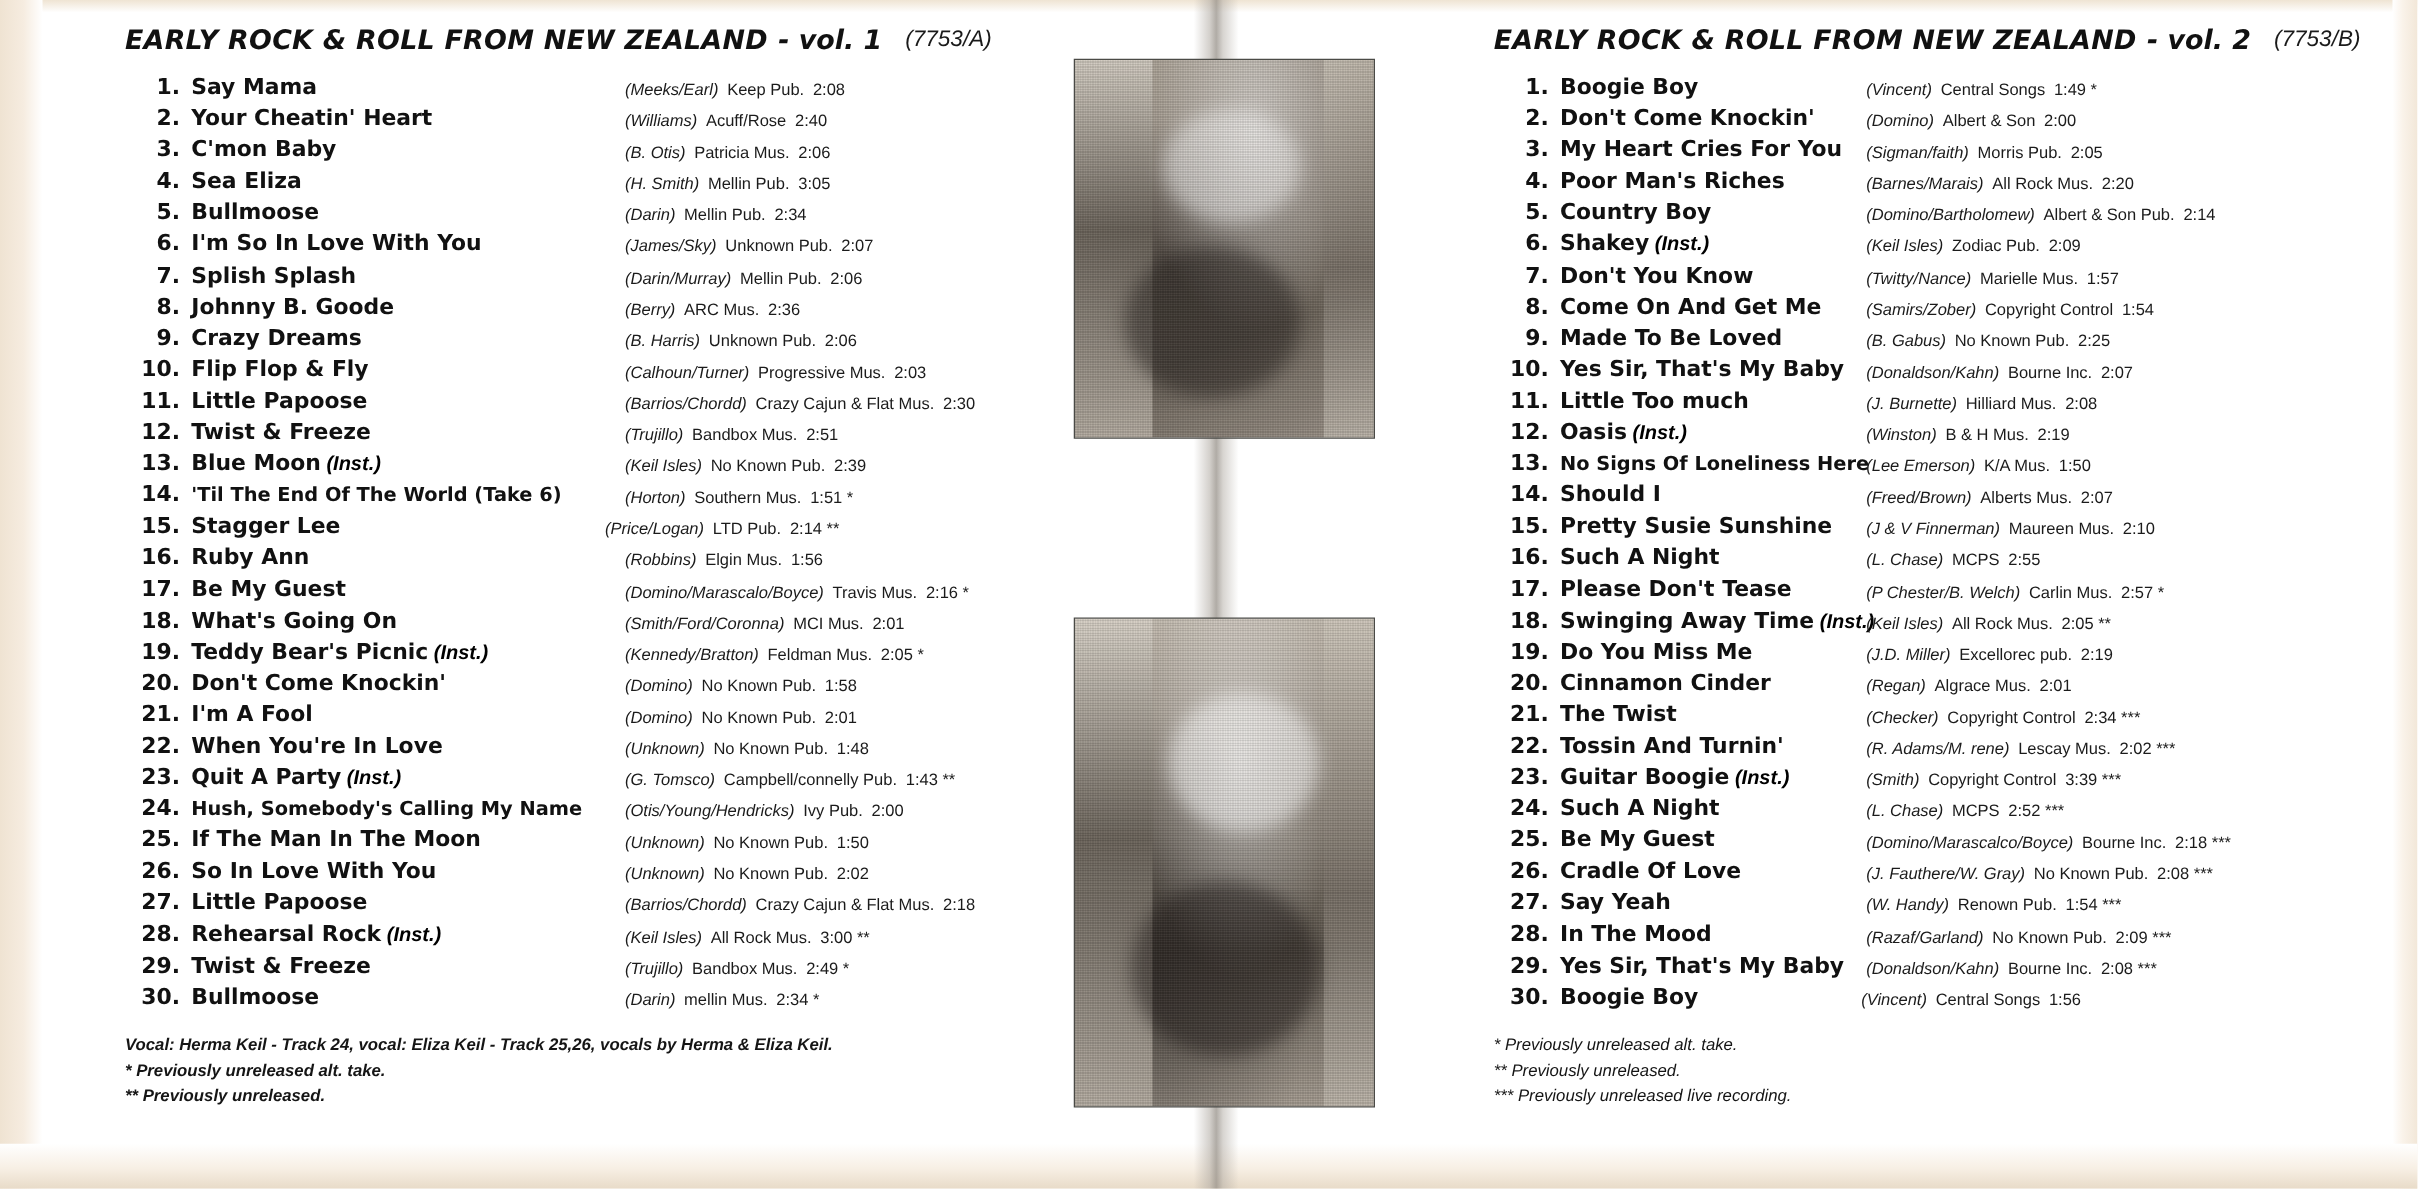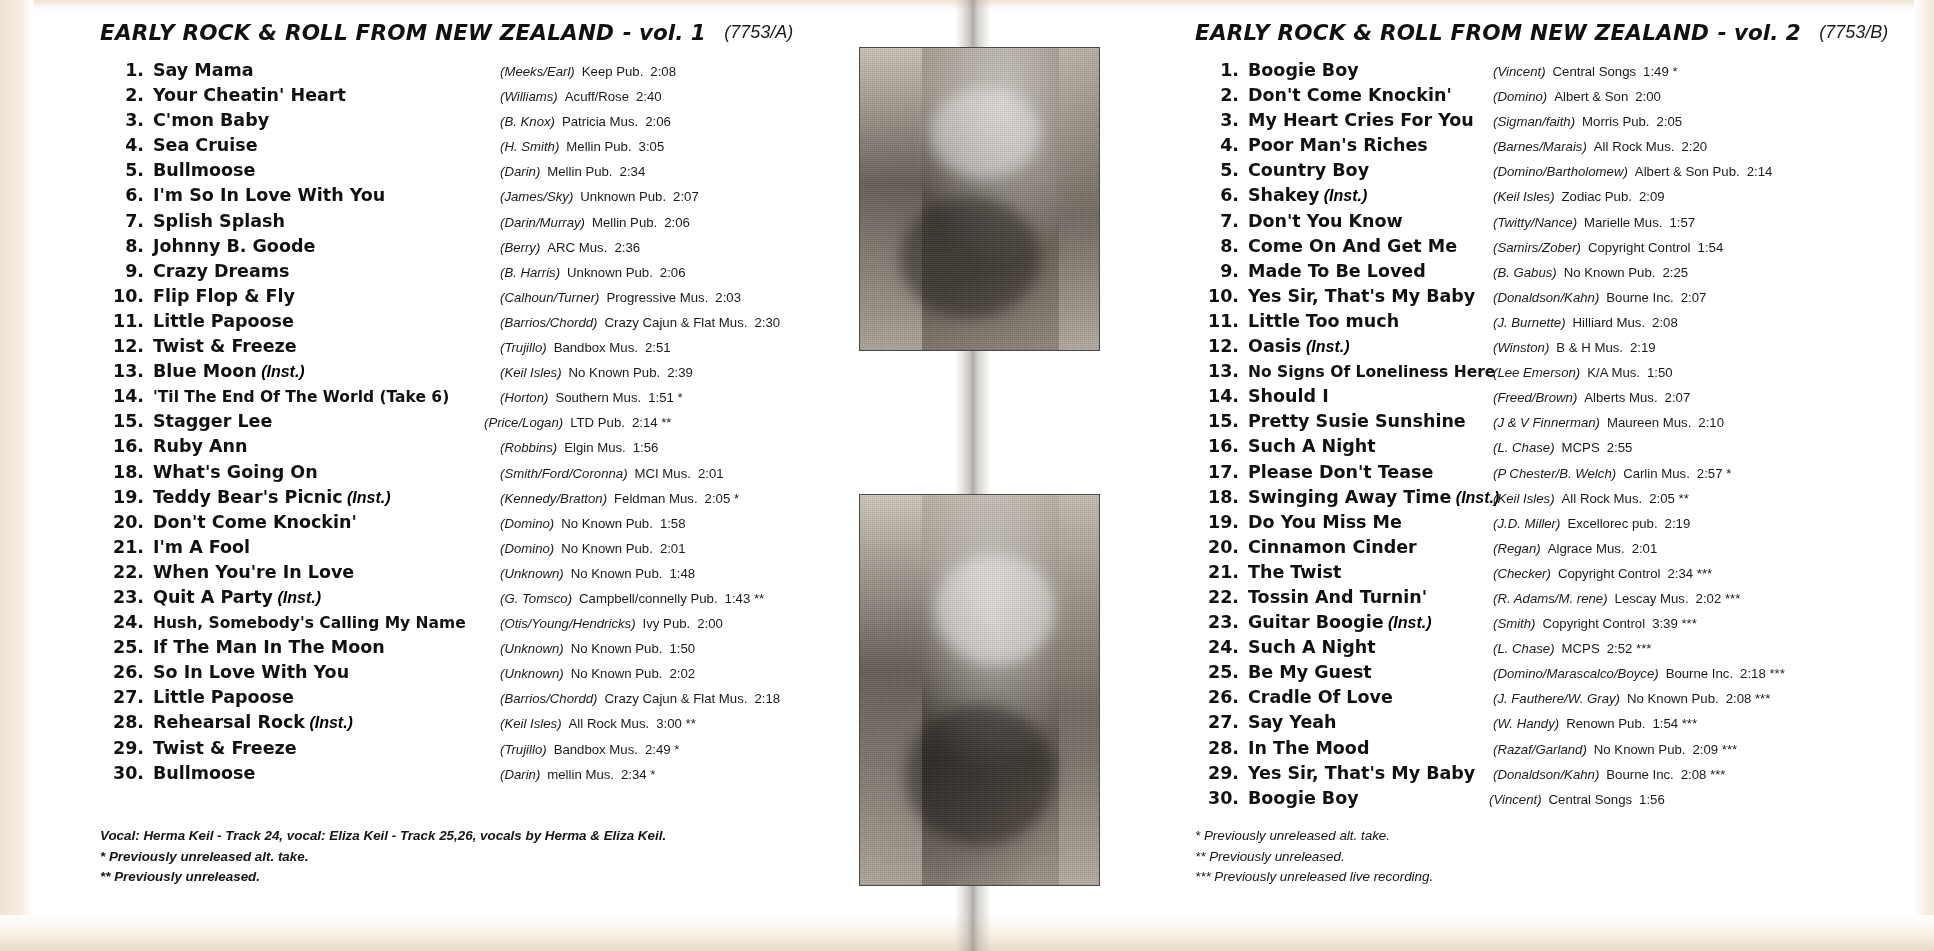--- a/index.html
+++ b/index.html
@@ -196,34 +196,35 @@
 
   <div class="hdr" style="left:100px; top:20px;">
     <span class="title">EARLY ROCK &amp; ROLL FROM NEW ZEALAND</span>
     <span class="vol">- vol. 1</span>
     <span class="cat">(7753/A)</span>
   </div>
 
   <div class="tracklist" id="left-tracklist" style="left:100px; top:60px; width:760px;">
       <div class="trk"><span class="num">1.</span><span class="ttl">Say Mama</span><span class="cred" style="left: 400px;"><span>(Meeks/Earl)</span><span class="pub">Keep Pub.</span><span class="tm">2:08</span></span></div>
       <div class="trk"><span class="num">2.</span><span class="ttl">Your Cheatin' Heart</span><span class="cred" style="left: 400px;"><span>(Williams)</span><span class="pub">Acuff/Rose</span><span class="tm">2:40</span></span></div>
-      <div class="trk"><span class="num">3.</span><span class="ttl">C'mon Baby</span><span class="cred" style="left: 400px;"><span>(B. Knox)</span><span class="pub">Patricia Mus.</span><span class="tm">2:06</span></span></div>
-      <div class="trk"><span class="num">4.</span><span class="ttl">Sea Cruise</span><span class="cred" style="left: 400px;"><span>(H. Smith)</span><span class="pub">Mellin Pub.</span><span class="tm">3:05</span></span></div>
+      <div class="trk"><span class="num">3.</span><span class="ttl">C'mon Baby</span><span class="cred" style="left: 400px;"><span>(B. Otis)</span><span class="pub">Patricia Mus.</span><span class="tm">2:06</span></span></div>
+      <div class="trk"><span class="num">4.</span><span class="ttl">Sea Eliza</span><span class="cred" style="left: 400px;"><span>(H. Smith)</span><span class="pub">Mellin Pub.</span><span class="tm">3:05</span></span></div>
       <div class="trk"><span class="num">5.</span><span class="ttl">Bullmoose</span><span class="cred" style="left: 400px;"><span>(Darin)</span><span class="pub">Mellin Pub.</span><span class="tm">2:34</span></span></div>
       <div class="trk"><span class="num">6.</span><span class="ttl">I'm So In Love With You</span><span class="cred" style="left: 400px;"><span>(James/Sky)</span><span class="pub">Unknown Pub.</span><span class="tm">2:07</span></span></div>
       <div class="trk"><span class="num">7.</span><span class="ttl">Splish Splash</span><span class="cred" style="left: 400px;"><span>(Darin/Murray)</span><span class="pub">Mellin Pub.</span><span class="tm">2:06</span></span></div>
       <div class="trk"><span class="num">8.</span><span class="ttl">Johnny B. Goode</span><span class="cred" style="left: 400px;"><span>(Berry)</span><span class="pub">ARC Mus.</span><span class="tm">2:36</span></span></div>
       <div class="trk"><span class="num">9.</span><span class="ttl">Crazy Dreams</span><span class="cred" style="left: 400px;"><span>(B. Harris)</span><span class="pub">Unknown Pub.</span><span class="tm">2:06</span></span></div>
       <div class="trk"><span class="num">10.</span><span class="ttl">Flip Flop &amp; Fly</span><span class="cred" style="left: 400px;"><span>(Calhoun/Turner)</span><span class="pub">Progressive Mus.</span><span class="tm">2:03</span></span></div>
       <div class="trk"><span class="num">11.</span><span class="ttl">Little Papoose</span><span class="cred" style="left: 400px;"><span>(Barrios/Chordd)</span><span class="pub">Crazy Cajun &amp; Flat Mus.</span><span class="tm">2:30</span></span></div>
       <div class="trk"><span class="num">12.</span><span class="ttl">Twist &amp; Freeze</span><span class="cred" style="left: 400px;"><span>(Trujillo)</span><span class="pub">Bandbox Mus.</span><span class="tm">2:51</span></span></div>
       <div class="trk"><span class="num">13.</span><span class="ttl">Blue Moon </span><span class="inst"> (Inst.)</span><span class="cred" style="left: 400px;"><span>(Keil Isles)</span><span class="pub">No Known Pub.</span><span class="tm">2:39</span></span></div>
       <div class="trk"><span class="num">14.</span><span class="ttl small">'Til The End Of The World (Take 6)</span><span class="cred" style="left: 400px;"><span>(Horton)</span><span class="pub">Southern Mus.</span><span class="tm">1:51 *</span></span></div>
       <div class="trk"><span class="num">15.</span><span class="ttl">Stagger Lee</span><span class="cred" style="left: 384px;"><span>(Price/Logan)</span><span class="pub">LTD Pub.</span><span class="tm">2:14 **</span></span></div>
       <div class="trk"><span class="num">16.</span><span class="ttl">Ruby Ann</span><span class="cred" style="left: 400px;"><span>(Robbins)</span><span class="pub">Elgin Mus.</span><span class="tm">1:56</span></span></div>
+      <div class="trk"><span class="num">17.</span><span class="ttl">Be My Guest</span><span class="cred" style="left: 400px;"><span>(Domino/Marascalo/Boyce)</span><span class="pub">Travis Mus.</span><span class="tm">2:16 *</span></span></div>
       <div class="trk"><span class="num">18.</span><span class="ttl">What's Going On</span><span class="cred" style="left: 400px;"><span>(Smith/Ford/Coronna)</span><span class="pub">MCI Mus.</span><span class="tm">2:01</span></span></div>
       <div class="trk"><span class="num">19.</span><span class="ttl">Teddy Bear's Picnic </span><span class="inst"> (Inst.)</span><span class="cred" style="left: 400px;"><span>(Kennedy/Bratton)</span><span class="pub">Feldman Mus.</span><span class="tm">2:05 *</span></span></div>
       <div class="trk"><span class="num">20.</span><span class="ttl">Don't Come Knockin'</span><span class="cred" style="left: 400px;"><span>(Domino)</span><span class="pub">No Known Pub.</span><span class="tm">1:58</span></span></div>
       <div class="trk"><span class="num">21.</span><span class="ttl">I'm A Fool</span><span class="cred" style="left: 400px;"><span>(Domino)</span><span class="pub">No Known Pub.</span><span class="tm">2:01</span></span></div>
       <div class="trk"><span class="num">22.</span><span class="ttl">When You're In Love</span><span class="cred" style="left: 400px; text-align: center;"><span>(Unknown)</span><span class="pub">No Known Pub.</span><span class="tm">1:48</span></span></div>
       <div class="trk"><span class="num">23.</span><span class="ttl">Quit A Party </span><span class="inst"> (Inst.)</span><span class="cred" style="left: 400px;"><span>(G. Tomsco)</span><span class="pub">Campbell/connelly Pub.</span><span class="tm">1:43 **</span></span></div>
       <div class="trk"><span class="num">24.</span><span class="ttl small">Hush, Somebody's Calling My Name</span><span class="cred" style="left: 400px;"><span>(Otis/Young/Hendricks)</span><span class="pub">Ivy Pub.</span><span class="tm">2:00</span></span></div>
       <div class="trk"><span class="num">25.</span><span class="ttl">If The Man In The Moon</span><span class="cred" style="left: 400px;"><span>(Unknown)</span><span class="pub">No Known Pub.</span><span class="tm">1:50</span></span></div>
       <div class="trk"><span class="num">26.</span><span class="ttl">So In Love With You</span><span class="cred" style="left: 400px;"><span>(Unknown)</span><span class="pub">No Known Pub.</span><span class="tm">2:02</span></span></div>
       <div class="trk"><span class="num">27.</span><span class="ttl">Little Papoose</span><span class="cred" style="left: 400px;"><span>(Barrios/Chordd)</span><span class="pub">Crazy Cajun &amp; Flat Mus.</span><span class="tm">2:18</span></span></div>

